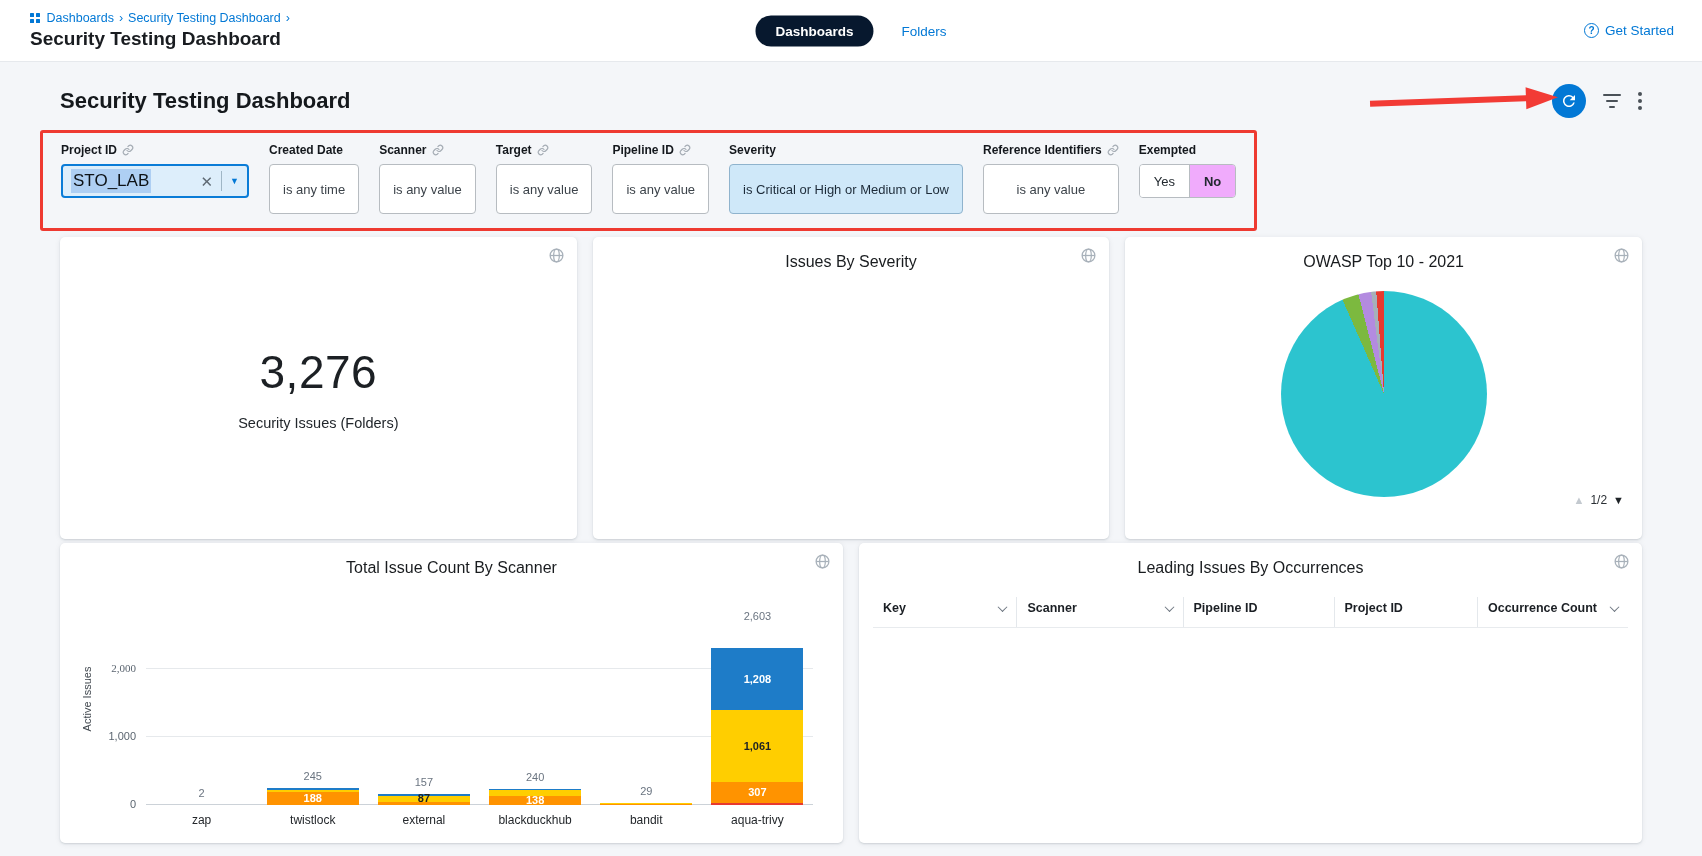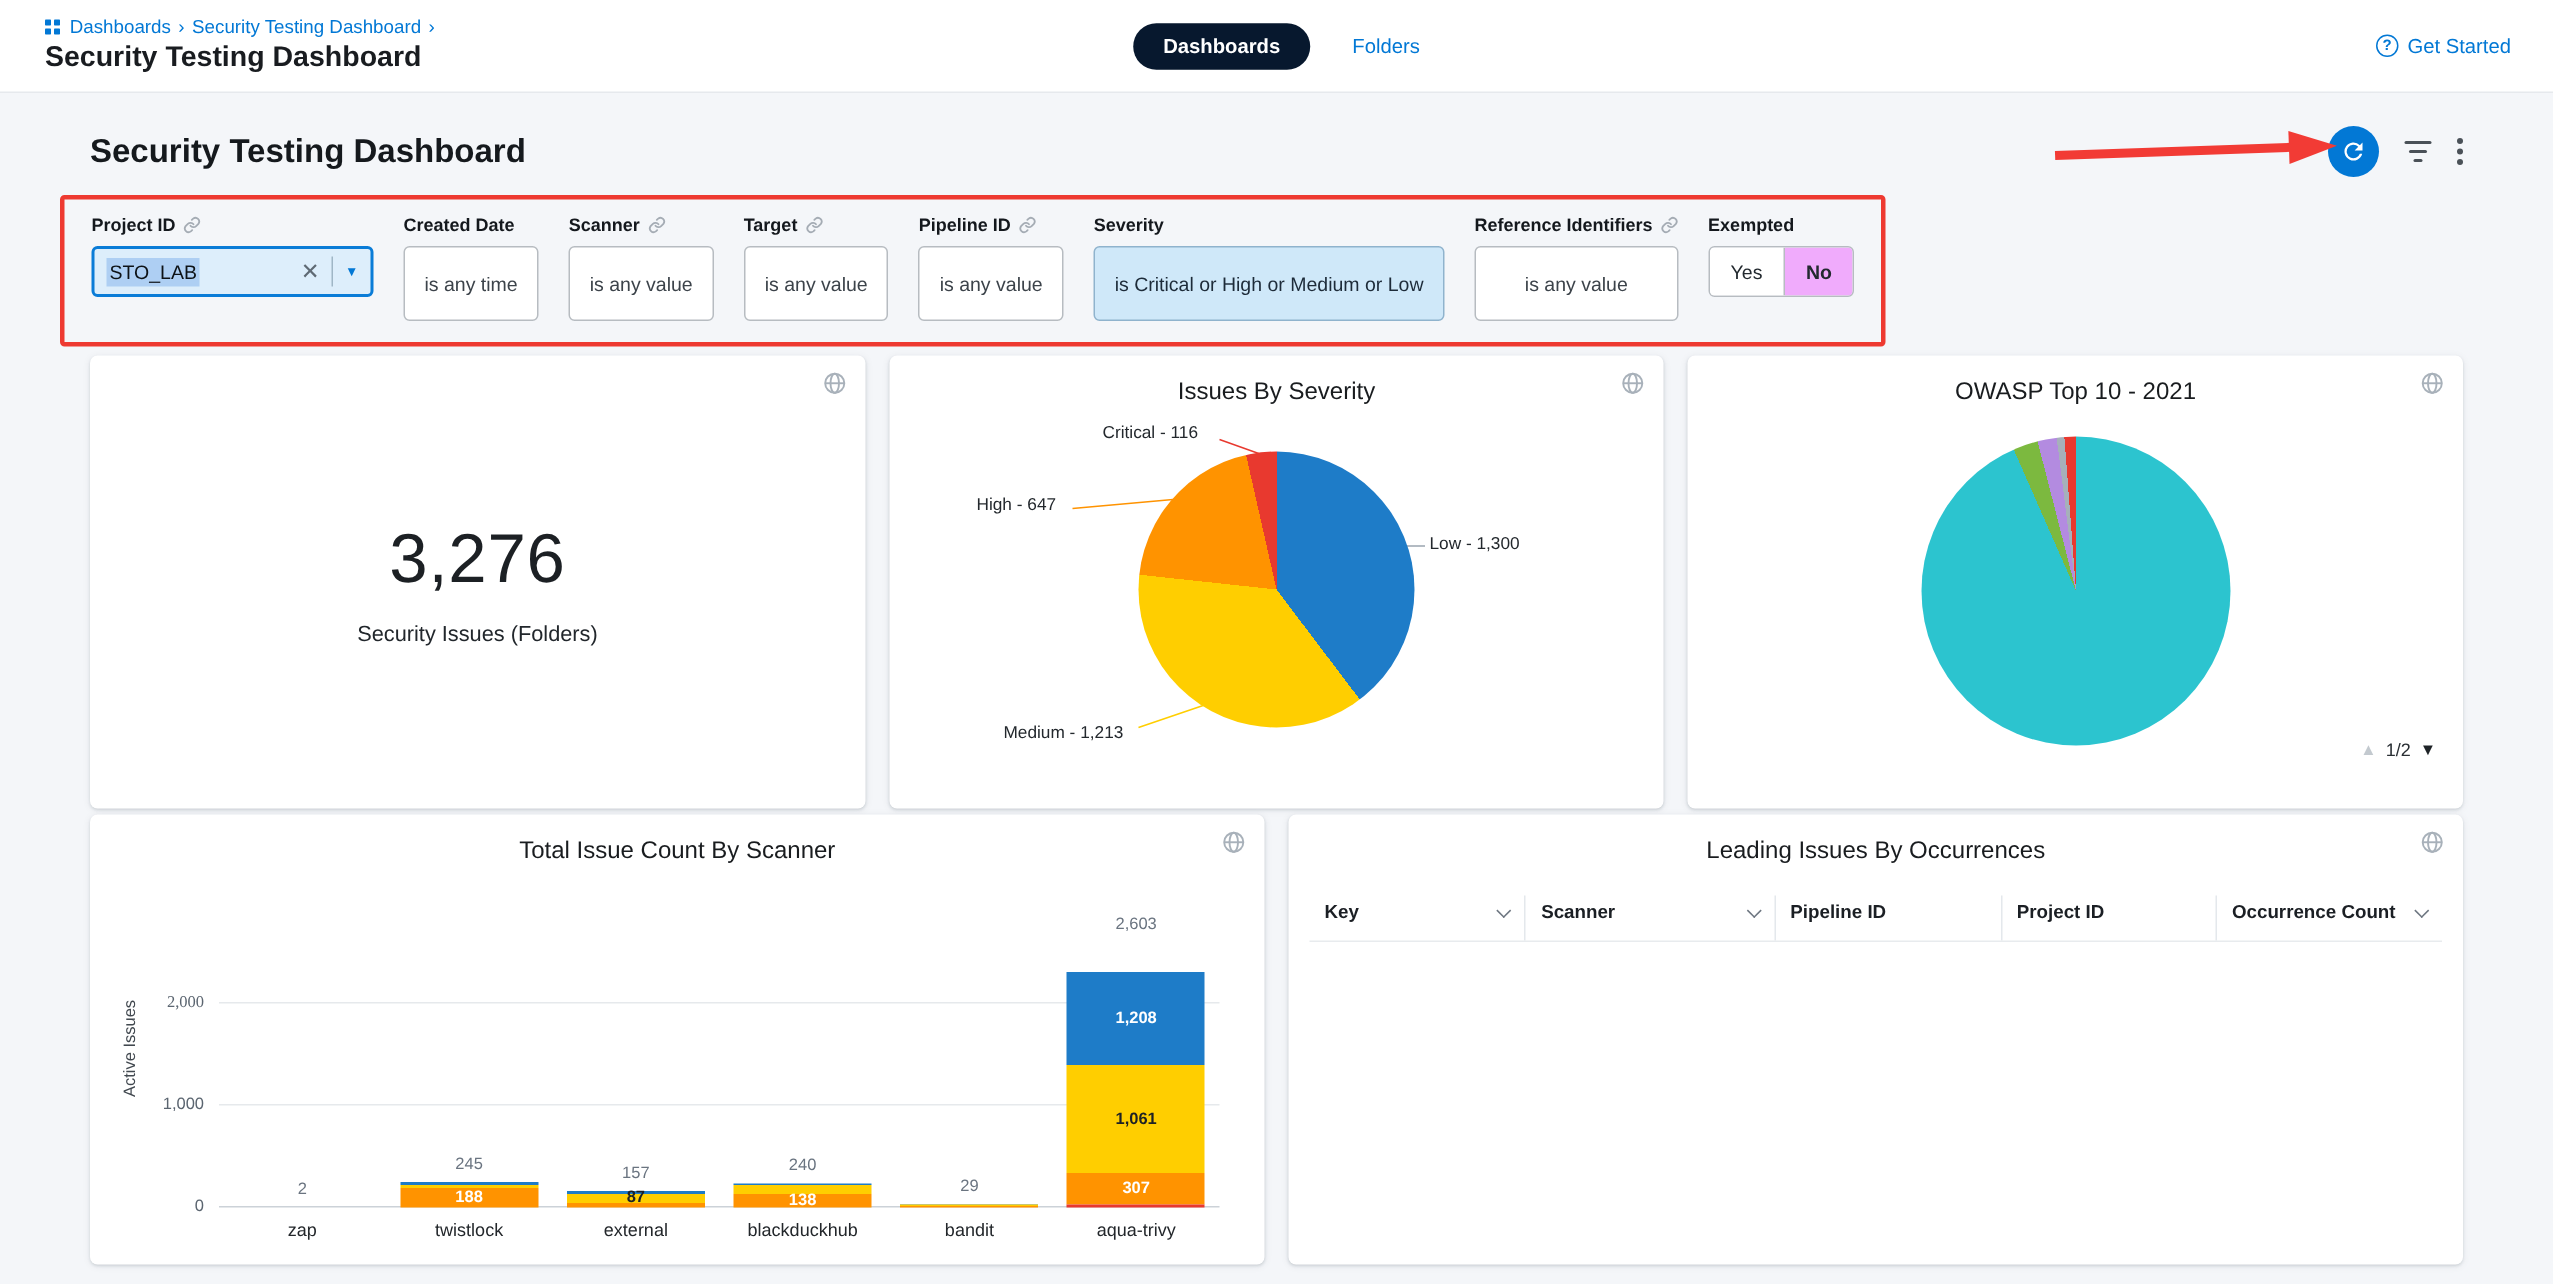--- a/index.html
+++ b/index.html
@@ -33,21 +33,21 @@
 
   
   .filters-box { border:3px solid #ee3a31; border-radius:3px; width:fit-content; margin-left:-20px; padding:10px 18px 14px 18px; }
   .filters { display:flex; gap:20px; align-items:flex-start; }
   .fgroup { display:flex; flex-direction:column; }
   .flabel { display:flex; align-items:center; gap:5px; font-size:12px; font-weight:600; color:#14181d; margin-bottom:7px; white-space:nowrap; }
   .link-icon { display:inline-flex; opacity:.75; }
   .fbtn { height:50px; padding:1px 13px; background:#fff; border:1px solid #b7bcc1; border-radius:4px; font-size:13px; color:#3c434a; white-space:nowrap; }
   .fbtn.active { background:#cfe8f9; border-color:#8fb3cd; color:#1d2b39; }
   .proj-input { width:188px; height:34px; background:#ddeefb; border:2px solid #0a7cd7; border-radius:4px; display:flex; align-items:center; padding:0 8px; cursor:text; }
-  .proj-input .sel { background:#aecff3; color:#0d1216; font-size:13px; padding:2px 2px; }
+  .proj-input .sel { background:#aecff3; color:#0d1216; font-size:17px; padding:2px 2px; }
   .proj-input .clear { margin-left:auto; color:#5f6a74; font-size:15px; line-height:1; cursor:pointer; }
   .proj-input .divider { width:1px; height:20px; background:#9fb6c6; margin:0 8px; }
   .proj-input .caret { color:#0278d5; font-size:9px; cursor:pointer; }
   .toggle { display:inline-flex; border:1px solid #b7bcc1; border-radius:4px; overflow:hidden; height:34px; }
   .toggle button { border:none; background:#fff; font-size:13px; color:#22292f; padding:0 14px; }
   .toggle button:first-child { border-right:1px solid #b7bcc1; }
   .toggle button.selected { background:#f0abfc; font-weight:600; }
 
   
   .row-top { display:grid; grid-template-columns:1fr 1fr 1fr; gap:16px; margin-top:6px; }
@@ -271,33 +271,20 @@
 
     <div class="card">
       <button class="tile-globe">
         <svg width="17" height="17" viewBox="0 0 24 24" fill="none" stroke="#9aa4ae" stroke-width="1.8">
             <circle cx="12" cy="12" r="9"></circle>
             <ellipse cx="12" cy="12" rx="4" ry="9"></ellipse>
             <line x1="3" y1="12" x2="21" y2="12"></line>
           </svg>
       </button>
       <h3 class="tile-title">Issues By Severity</h3>
-      <div class="pie-area">
-        <svg class="leaders" width="420" height="238" viewBox="0 0 420 238">
-          <line x1="172" y1="18" x2="200" y2="28" stroke="#e8392f" stroke-width="1"></line>
-          <line x1="74" y1="64" x2="141" y2="58" stroke="#ff9300" stroke-width="1"></line>
-          <line x1="118" y1="210" x2="165" y2="194" stroke="#ffce00" stroke-width="1"></line>
-          <line x1="297" y1="89" x2="309" y2="89" stroke="#9aa5af" stroke-width="1"></line>
-        </svg>
-        <div class="pie severity" style="background: conic-gradient(rgb(30, 124, 200) 0deg, rgb(30, 124, 200) 142.86deg, rgb(255, 206, 0) 142.86deg, rgb(255, 206, 0) 276.15deg, rgb(255, 147, 0) 276.15deg, rgb(255, 147, 0) 347.25deg, rgb(232, 57, 47) 347.25deg, rgb(232, 57, 47) 360deg);"></div>
-        <span class="pie-label" style="left:94px; top:8px;">Critical - 116</span>
-        <span class="pie-label" style="left:10px; top:56px;">High - 647</span>
-        <span class="pie-label" style="left:28px; top:208px;">Medium - 1,213</span>
-        <span class="pie-label" style="left:312px; top:82px;">Low - 1,300</span>
-      </div>
     </div>
 
     <div class="card">
       <button class="tile-globe">
         <svg width="17" height="17" viewBox="0 0 24 24" fill="none" stroke="#9aa4ae" stroke-width="1.8">
             <circle cx="12" cy="12" r="9"></circle>
             <ellipse cx="12" cy="12" rx="4" ry="9"></ellipse>
             <line x1="3" y1="12" x2="21" y2="12"></line>
           </svg>
       </button>

